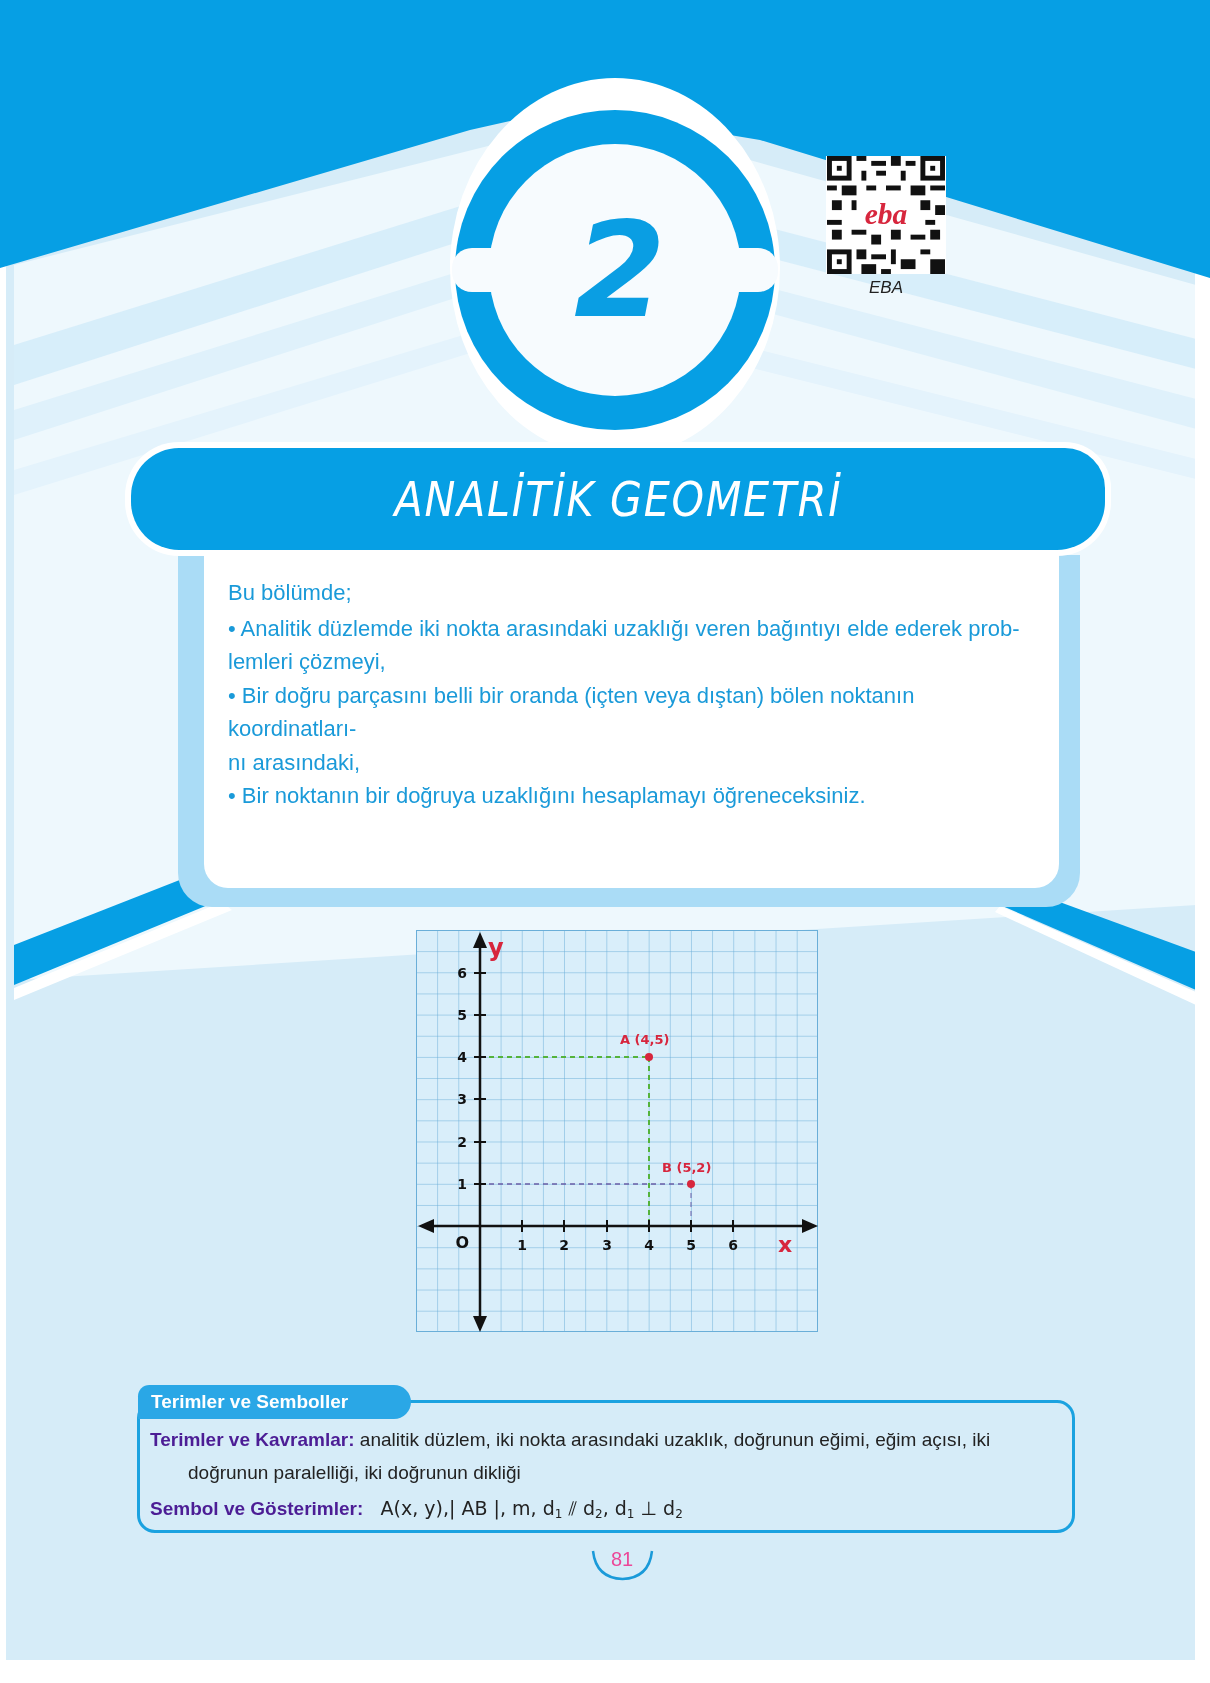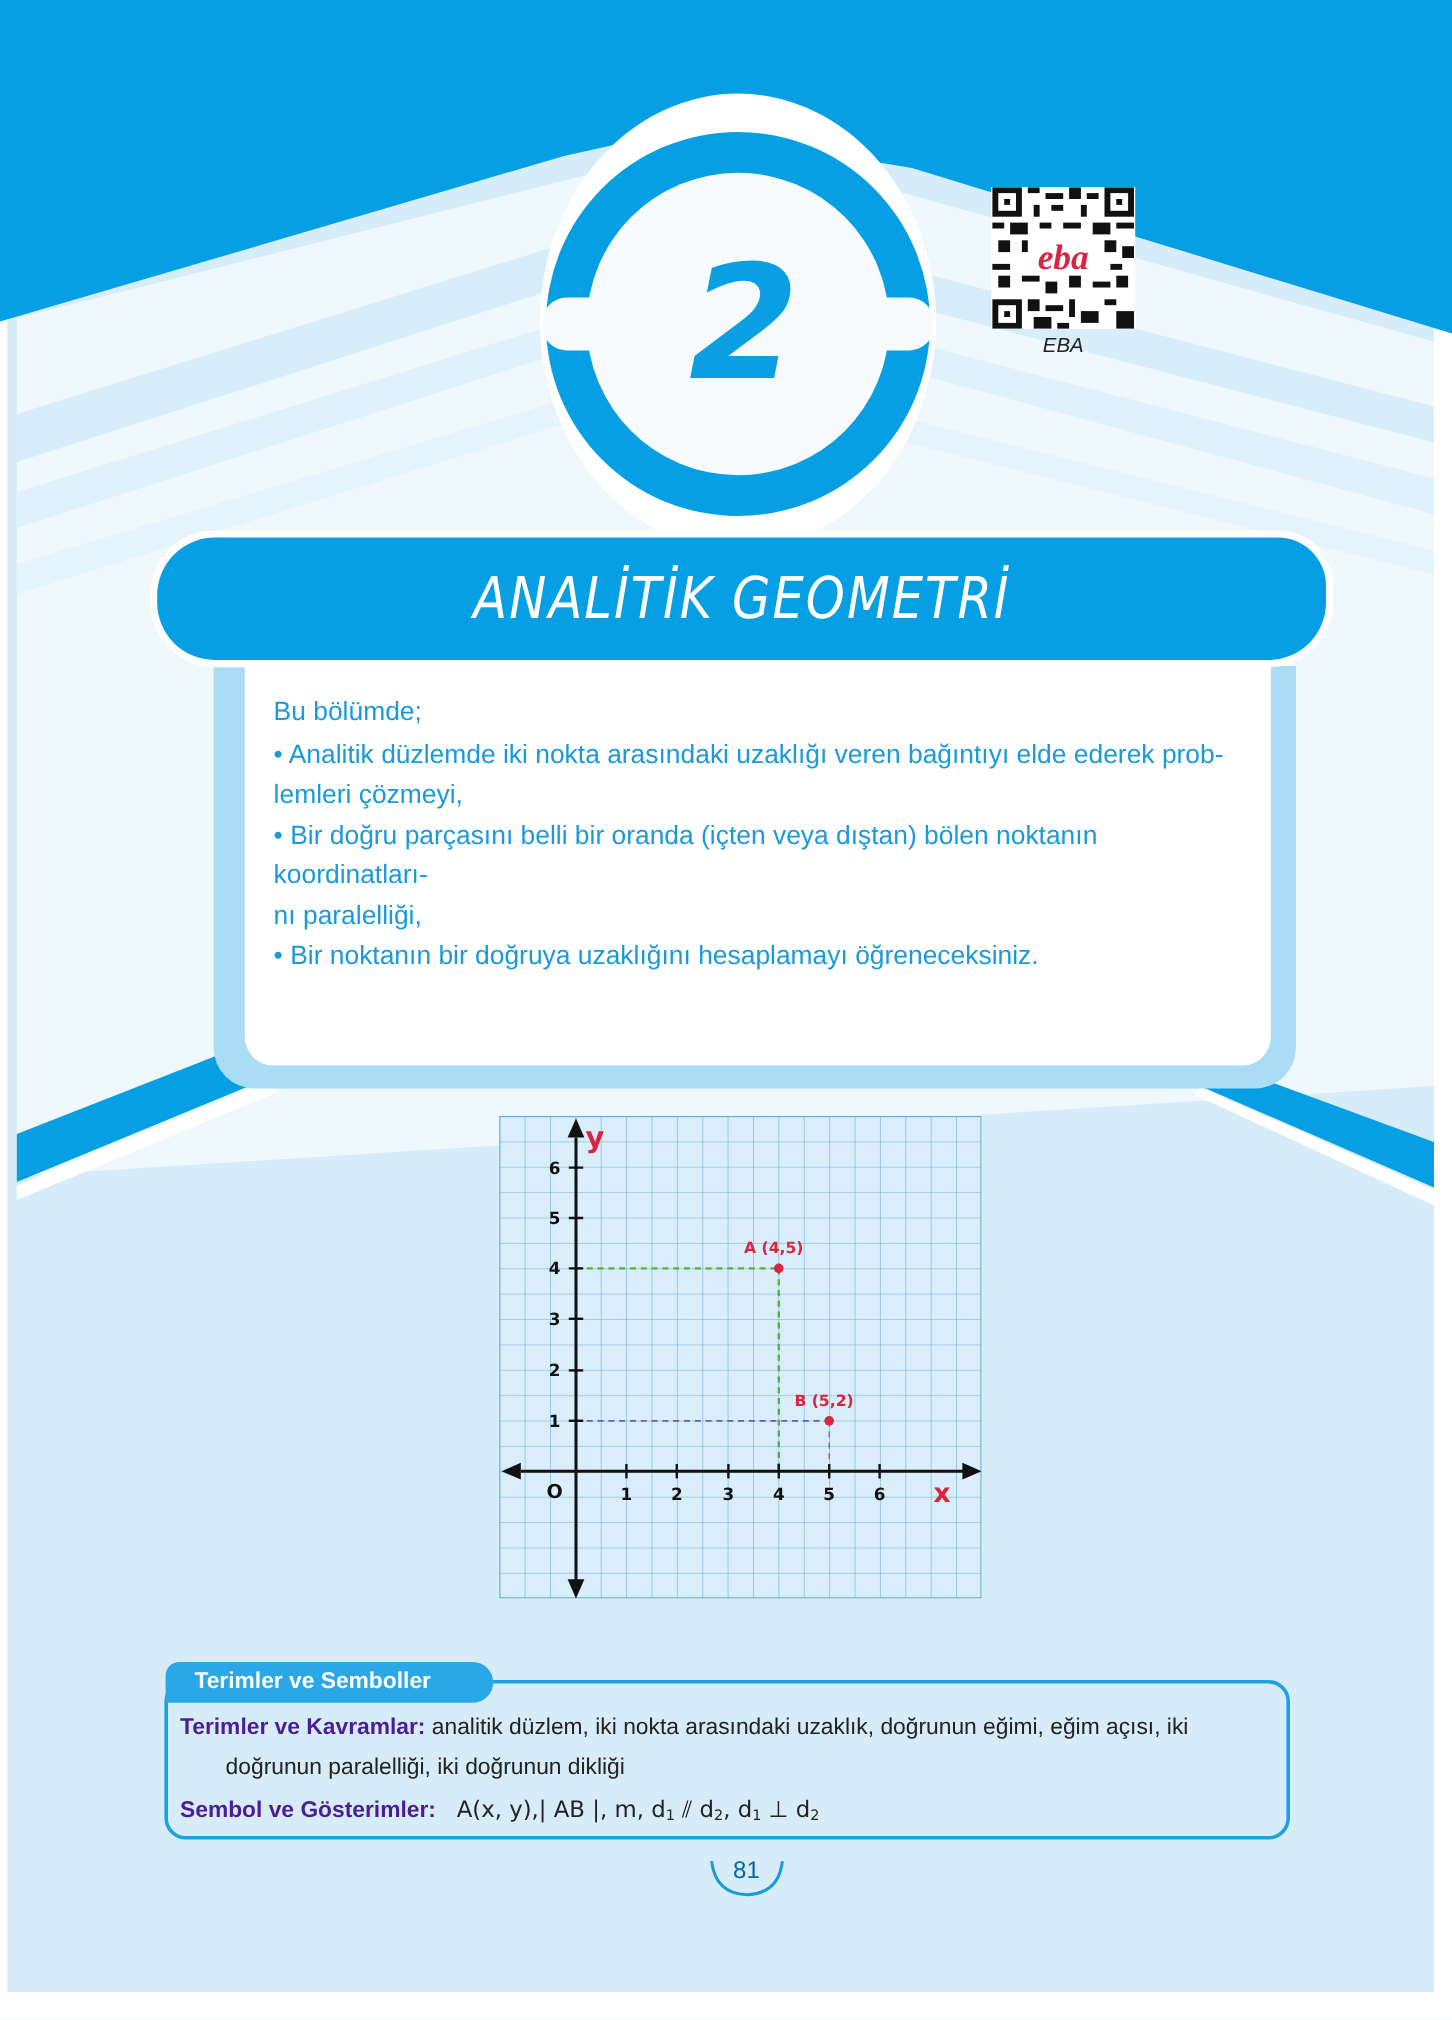--- a/index.html
+++ b/index.html
@@ -10,26 +10,26 @@
   .qr { position:absolute; left:826px; top:156px; width:120px; height:118px; background:#fff; }
   .qr-label { position:absolute; left:826px; top:278px; width:120px; text-align:center; font-size:17px; font-style:italic; color:#222; }
   .title-bar { position:absolute; left:131px; top:448px; width:974px; height:102px; background:#069fe4; border-radius:48px 40px 48px 48px; box-shadow:0 0 0 6px #ffffff; display:flex; align-items:center; justify-content:center; }
   .title-text { font-family:"DejaVu Sans", sans-serif; font-style:italic; font-size:48px; color:#fff; letter-spacing:2px; transform:scaleX(0.86); }
   .card-frame { position:absolute; left:178px; top:555px; width:902px; height:352px; background:#aadcf6; border-radius:0 0 34px 34px; }
   .card { position:absolute; left:204px; top:550px; width:855px; height:338px; background:#ffffff; border-radius:0 0 24px 24px; }
   .intro { position:absolute; left:228px; top:576px; width:820px; color:#1a9ad9; font-size:22px; line-height:33.5px; }
   .intro p { margin:0; }
   .grid-wrap { position:absolute; left:416px; top:930px; width:402px; height:402px; }
   .terms-box { position:absolute; left:137px; top:1400px; width:938px; height:133px; border:3px solid #1ba2e0; border-radius:18px; box-sizing:border-box; }
-  .terms-tab { position:absolute; left:138px; top:1385px; width:273px; height:34px; background:#2aa7e6; border-radius:12px 18px 18px 0; color:#fff; font-weight:bold; font-size:19px; line-height:34px; padding-left:24px; box-sizing:border-box; }
+  .terms-tab { position:absolute; left:138px; top:1385px; width:273px; height:34px; background:#2aa7e6; border-radius:12px 18px 18px 0; color:#fff; font-weight:bold; font-size:19px; line-height:34px; padding-left:13px; box-sizing:border-box; }
   .terms-line { position:absolute; left:150px; font-size:19px; color:#222; line-height:32px; white-space:nowrap; }
   .terms-key { color:#4c1d95; font-weight:bold; }
   .sym { font-family:"DejaVu Sans", sans-serif; font-size:19px;margin-left:12px; }
   .sym sub { font-size:12px; vertical-align:-3px; }
-  .page-num { position:absolute; left:596px; top:1548px; width:52px; text-align:center; color:#0369a1; font-size:20px; }
+  .page-num { position:absolute; left:596px; top:1548px; width:52px; text-align:center; color:#ec4899; font-size:20px; }
 </style>
 </head>
 <body>
 
 <svg id="bg-svg" viewBox="0 0 1210 1683" xmlns="http://www.w3.org/2000/svg">
 
   <rect x="6" y="0" width="1189" height="1660" fill="#d6ecf8"></rect>
 
   <polygon points="14,265 600,118 1196,285 1196,905 14,980" fill="#eef8fd"></polygon>
 
@@ -117,21 +117,21 @@
 
 <div class="title-bar">
   <span class="title-text">ANALİTİK GEOMETRİ</span>
 </div>
 
 <div class="intro">
   <p style="margin-bottom:2px;">Bu bölümde;</p>
   <p>• Analitik düzlemde iki nokta arasındaki uzaklığı veren bağıntıyı elde ederek prob-</p>
   <p>lemleri çözmeyi,</p>
   <p>• Bir doğru parçasını belli bir oranda (içten veya dıştan) bölen noktanın koordinatları-</p>
-  <p>nı paralelliği,</p>
+  <p>nı arasındaki,</p>
   <p>• Bir noktanın bir doğruya uzaklığını hesaplamayı öğreneceksiniz.</p>
 </div>
 
 <div class="grid-wrap">
   <svg width="402" height="402" viewBox="0 0 402 402" xmlns="http://www.w3.org/2000/svg">
     <defs>
       <pattern id="gridpat" width="21.15" height="21.15" patternUnits="userSpaceOnUse">
         <path d="M21.15 0 L0 0 0 21.15" fill="none" stroke="#6aaed8" stroke-width="1"></path>
       </pattern>
     </defs>

